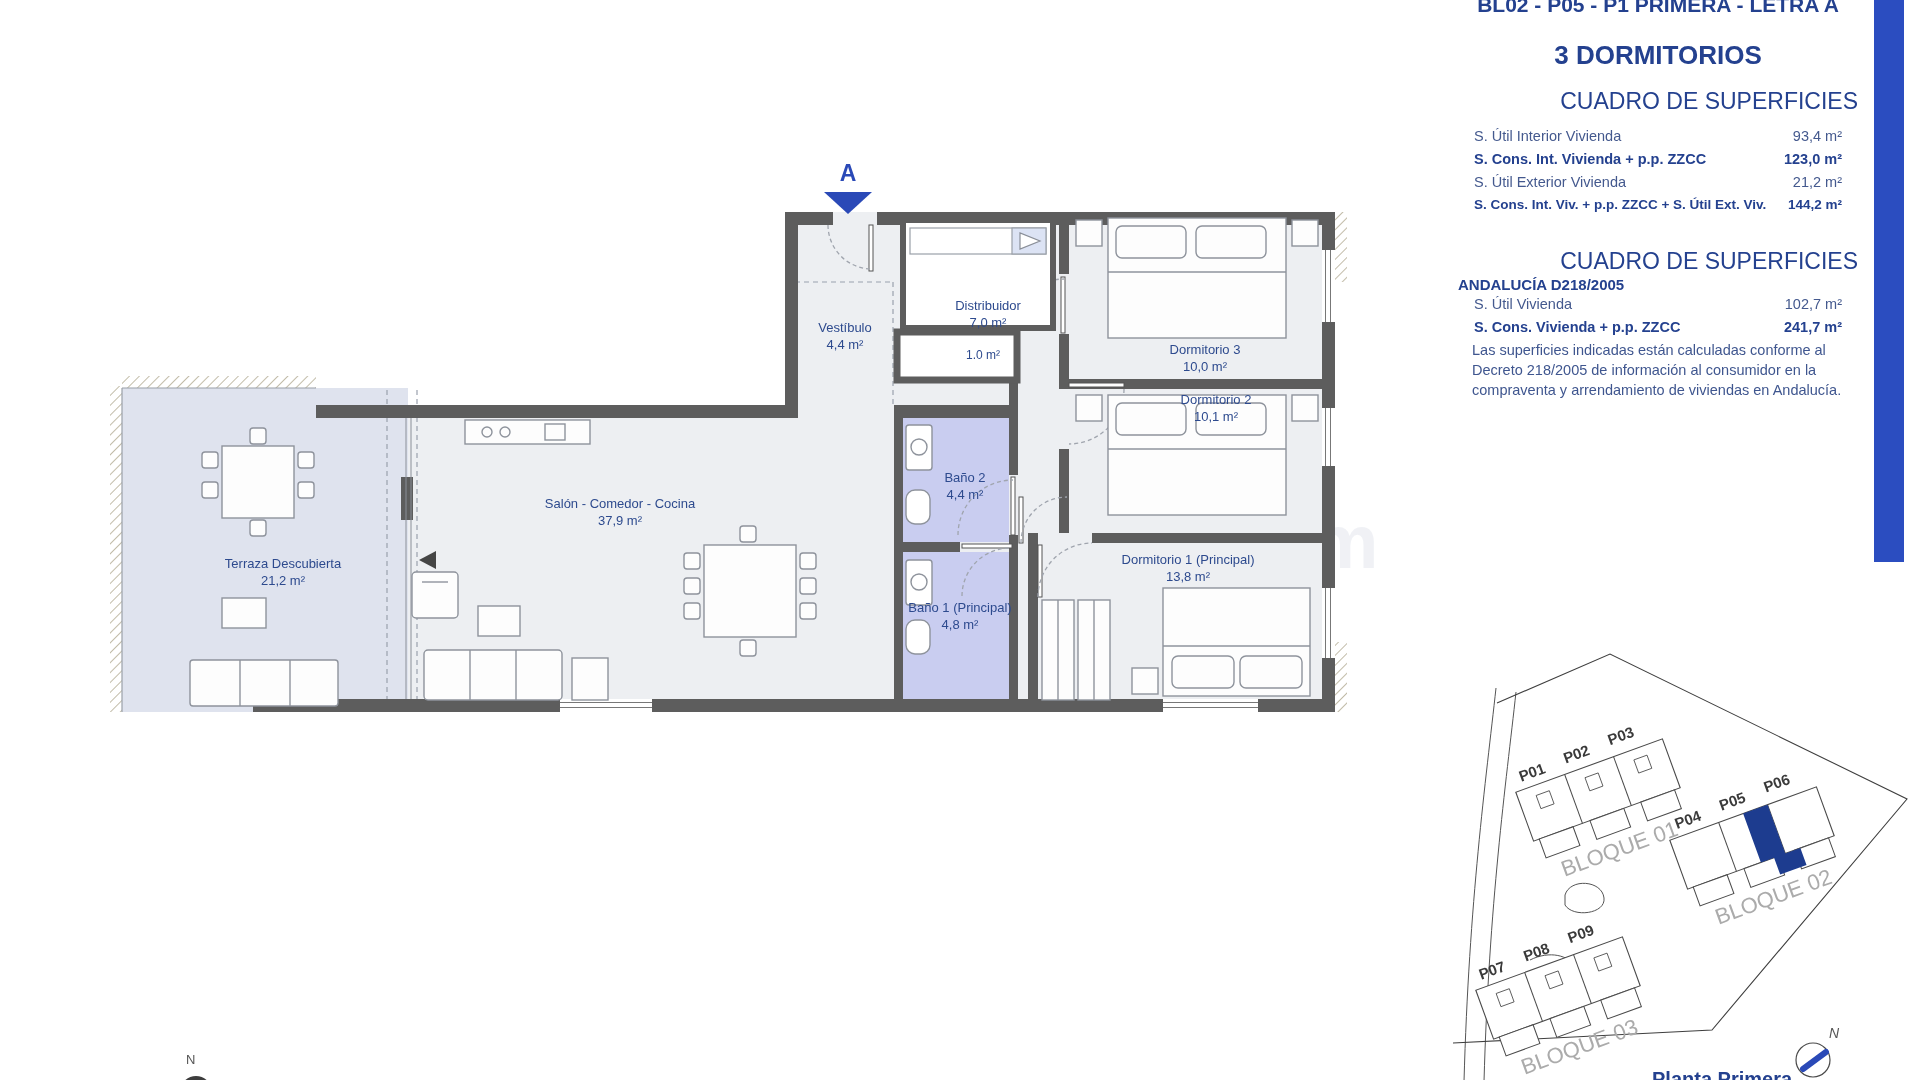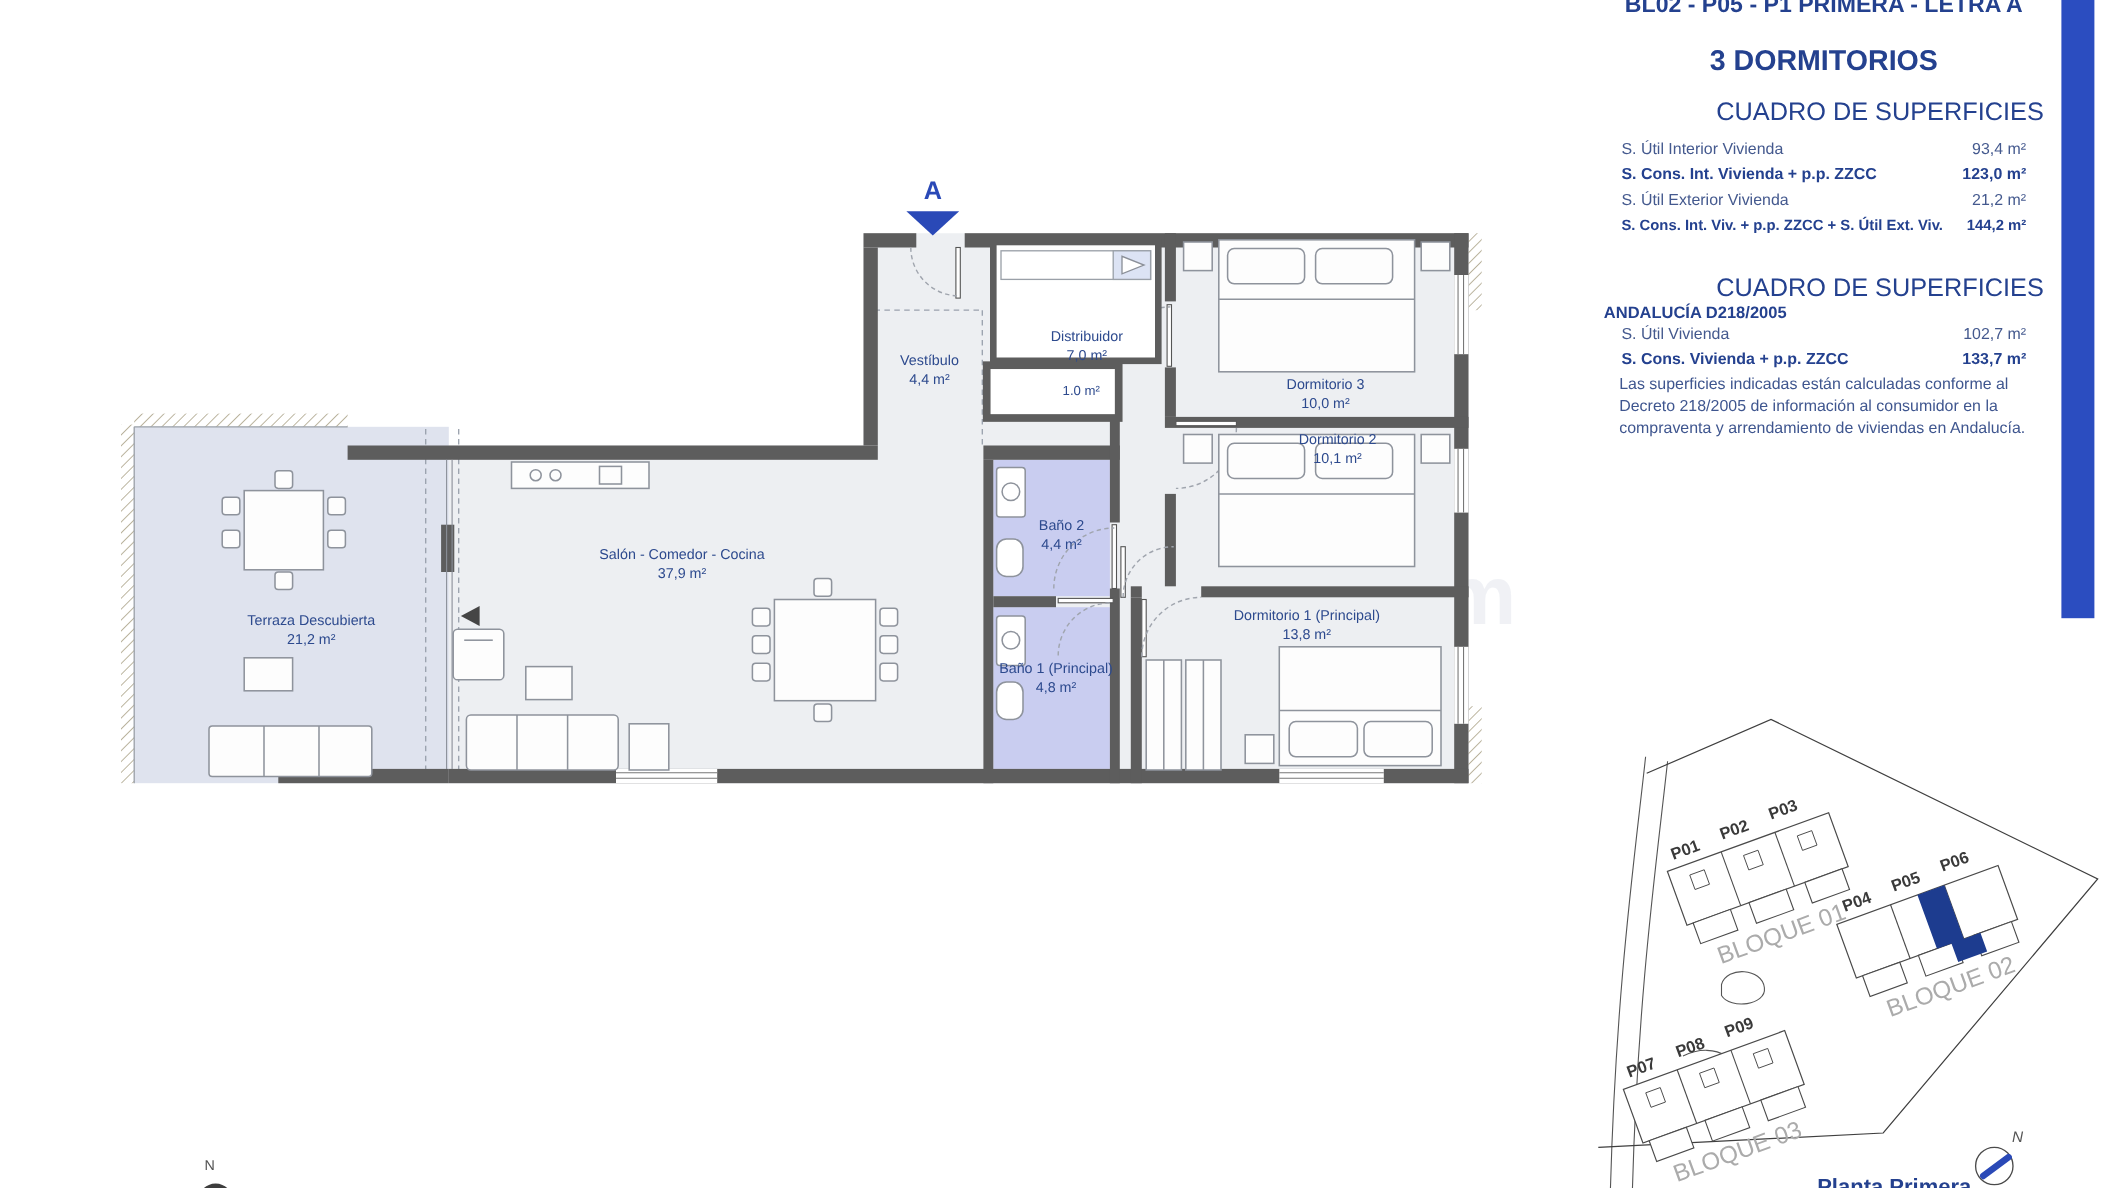--- a/index.html
+++ b/index.html
@@ -359,21 +359,21 @@
     </div>
 
     <div class="tbl-head" style="top:248px">CUADRO DE SUPERFICIES</div>
     <div class="tbl-subhead" style="top:276px">ANDALUCÍA D218/2005</div>
     <div class="srow" style="top:296px">
       <span>S. Útil Vivienda</span>
       <span class="val">102,7 m²</span>
     </div>
     <div class="srow srow--bold" style="top:319px">
       <span>S. Cons. Vivienda + p.p. ZZCC</span>
-      <span class="val">133,7 m²</span>
+      <span class="val">241,7 m²</span>
     </div>
     <div class="note">Las superficies indicadas están calculadas conforme al Decreto 218/2005 de información al consumidor en la compraventa y arrendamiento de viviendas en Andalucía.</div>
   </div>
 
   <div class="bluebar"></div>
 
   <div class="caption">Planta Primera</div>
   <div class="north-left">N</div>
 
 </div>

